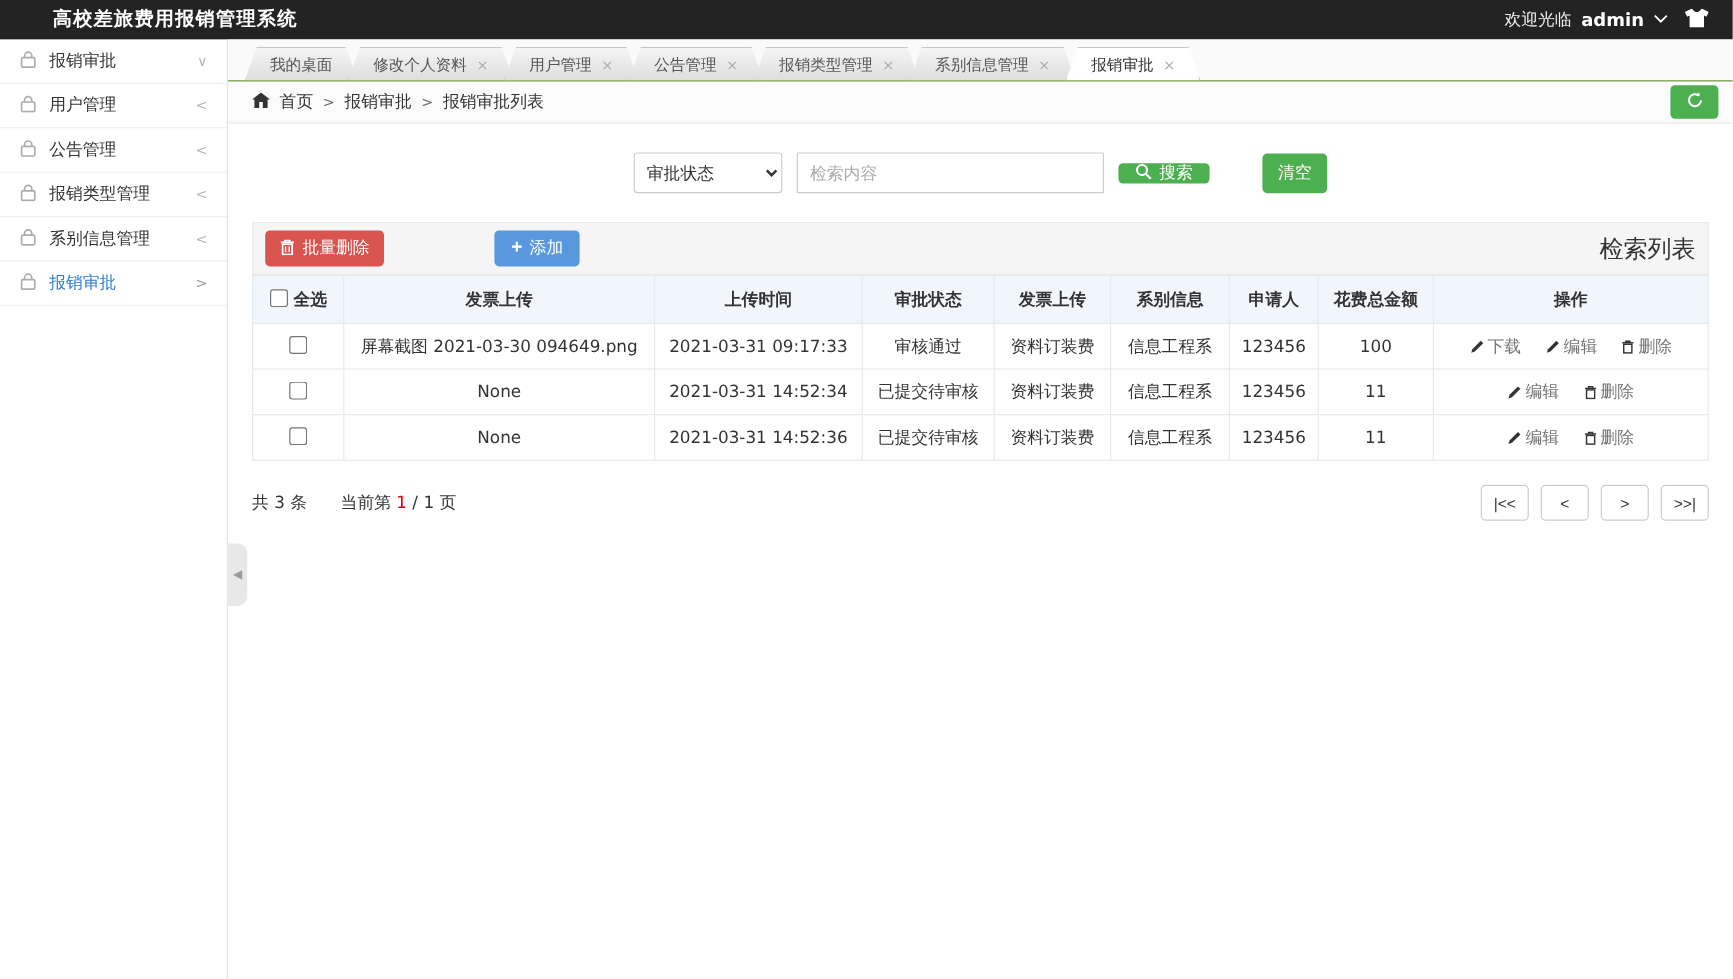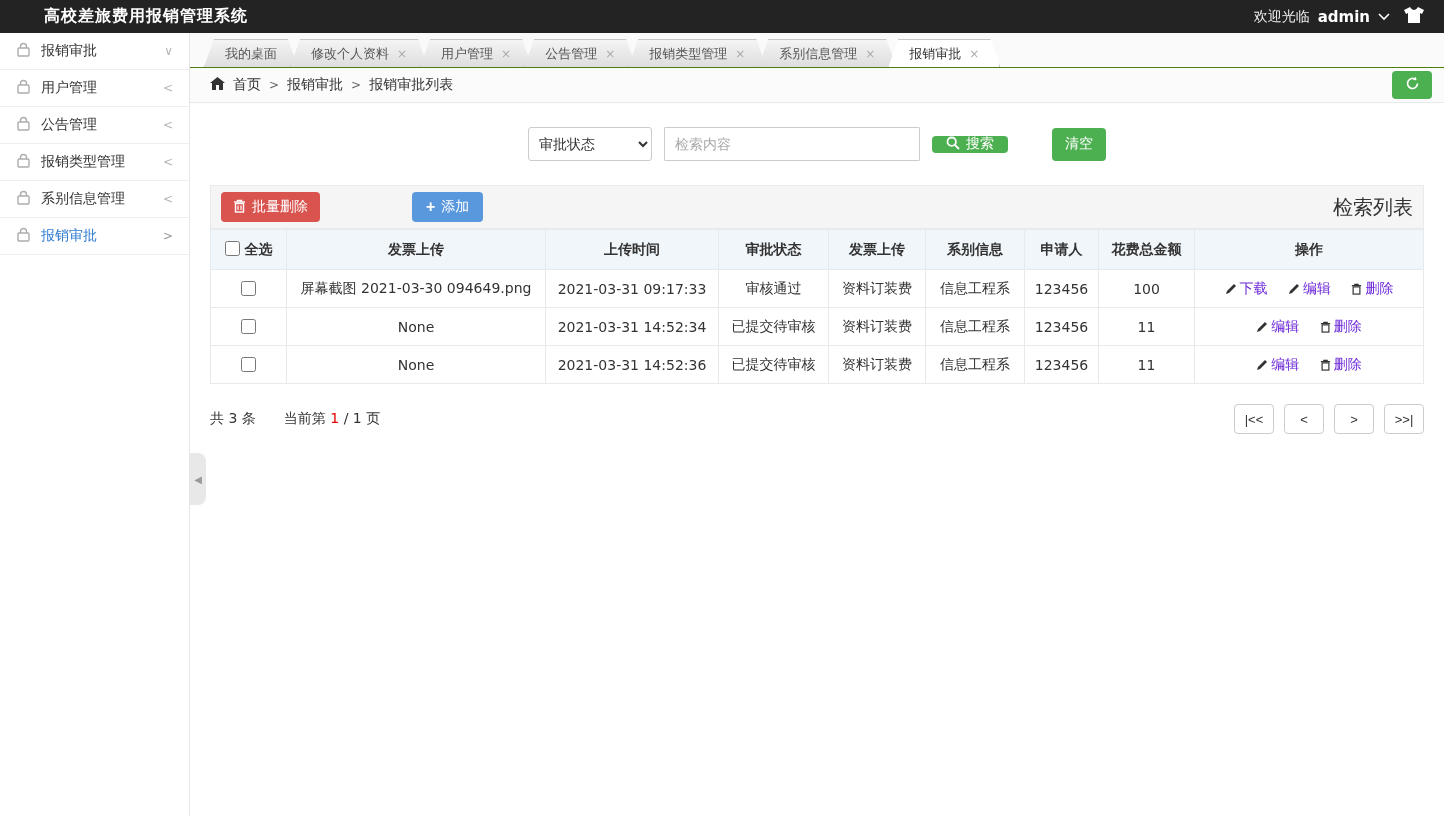--- a/index.html
+++ b/index.html
@@ -56,21 +56,21 @@
   .btn-add { background:#5a98de; height:30px; padding:0 14px; margin-left:92px; }
   .toolbar .list-title { margin-left:auto; color:#333; font-size:20px; }
 
   
   table.grid { width:100%; border-collapse:collapse; table-layout:fixed; }
   table.grid th { background:#f1f6fa; border:1px solid #e3eaf1; height:40px; font-size:14px; color:#333; font-weight:bold; }
   table.grid td { border:1px solid #e9e9e9; height:38px; text-align:center; font-size:14px; color:#333; background:#fff; }
   th.col-check { text-align:center; }
   .chk { width:15px; height:15px; vertical-align:-2px; cursor:pointer; }
   th .chk { margin-right:5px; }
-  .act-link { color:#6d28d9; text-decoration:none; cursor:pointer; margin:0 8px; white-space:nowrap; }
+  .act-link { color:#737373; text-decoration:none; cursor:pointer; margin:0 8px; white-space:nowrap; }
   .act-link svg { vertical-align:-2px; margin-right:3px; }
 
   
   .foot { display:flex; align-items:center; margin-top:20px; }
   .foot .stats { display:flex; gap:28px; color:#333; }
   .page-cur { color:#e60000; }
   .pager { margin-left:auto; display:flex; gap:10px; }
   .pager button { min-width:40px; height:30px; background:#fff; border:1px solid #ccc; border-radius:4px; color:#333; font-size:13px; cursor:pointer; padding:0 8px; }
 
   

